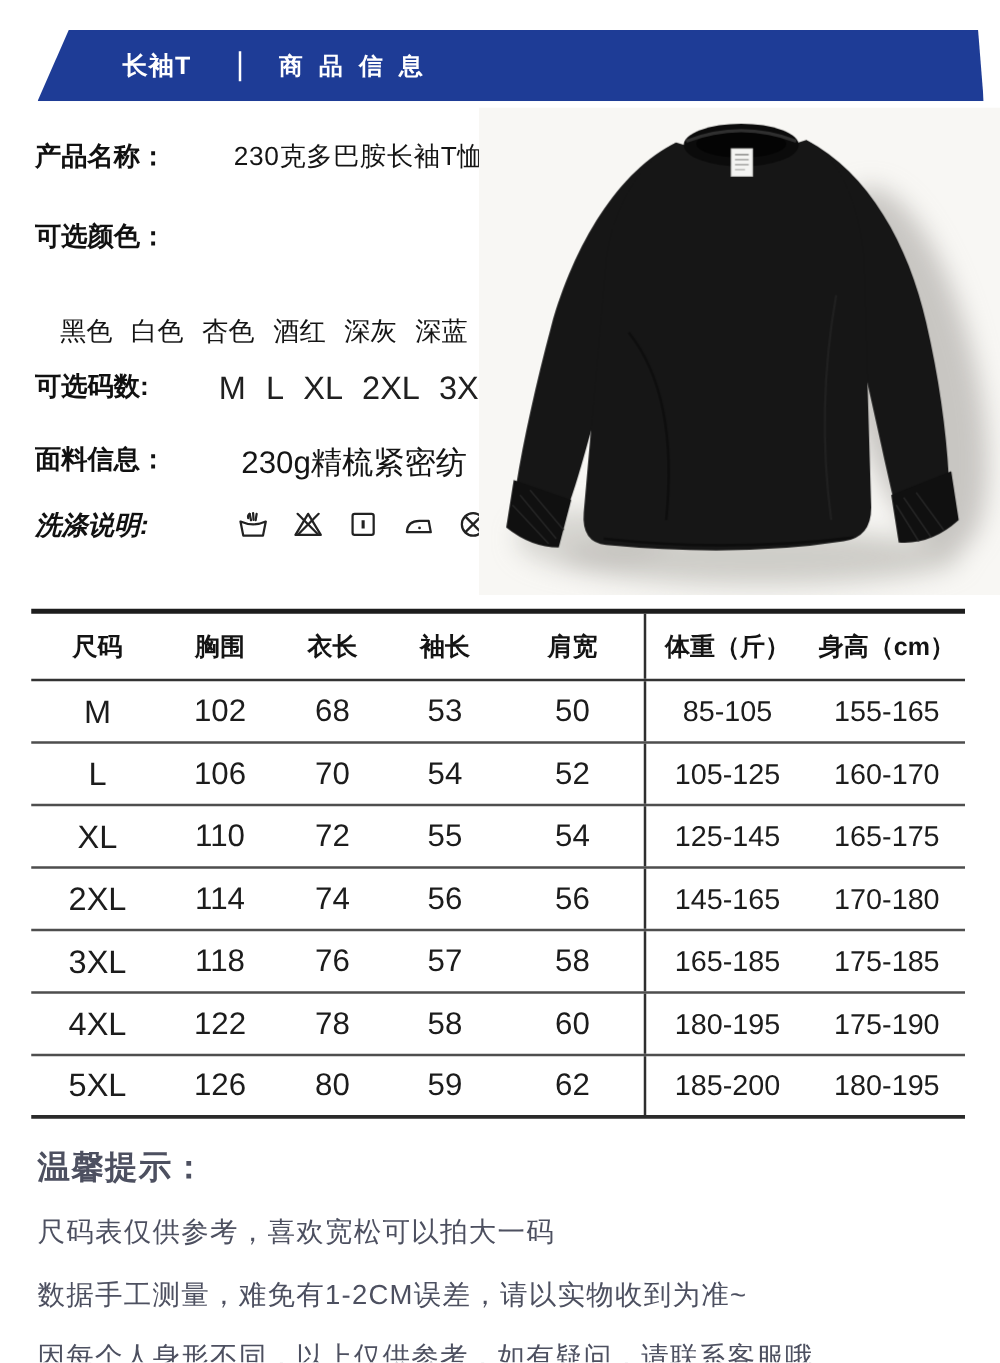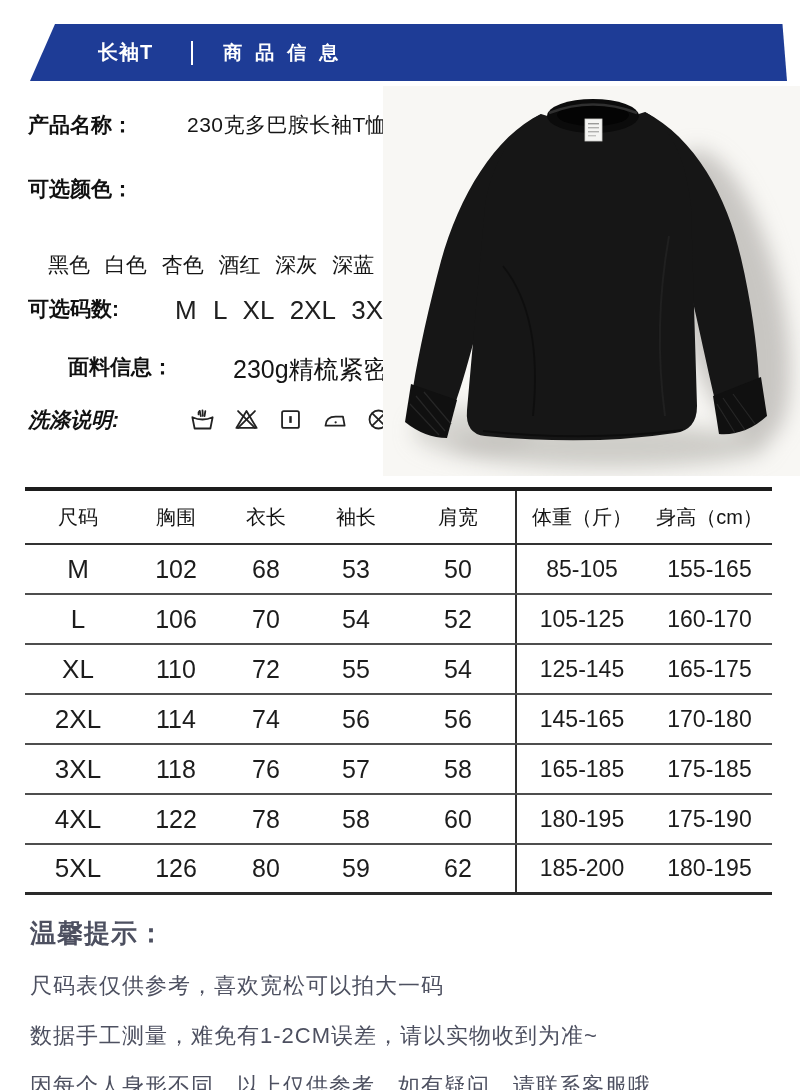--- a/index.html
+++ b/index.html
@@ -21,35 +21,35 @@
   
   .field { position:absolute; left:28px; white-space:nowrap; display:flex; align-items:flex-start;gap:48px; }
   .field .lbl { font-weight:bold; font-size:21px; color:#111; }
   .field .val { font-size:21px; color:#151515; }
   .f-name   { top:111px; }
   .f-name .val { margin-left:6px; letter-spacing:0.5px; }
   .f-colors { top:175px;flex-direction:column; }
   .f-colors .val { margin-left:20px; word-spacing:9px; }
   .f-sizes  { top:295px; }
   .f-sizes .val { margin-left:8px; font-size:26px; word-spacing:9px; color:#202020; }
-  .f-fabric { top:353px;margin-left:40px; }
+  .f-fabric { top:353px; }
   .f-fabric .val { margin-left:12px; font-size:25px; }
   .f-wash   { top:406px;font-style:italic; }
   .wash-icons { display:flex; gap:17px; margin-left:22px; align-items:center; }
   .wash-icons svg { display:block; }
 
   
   .photo { position:absolute; left:383px; top:86px; width:417px; height:390px; }
 
   
   .size-table { position:absolute; left:25px; top:487px; width:747px; border-top:4px solid #1d1d1d; }
   .trow { display:grid; grid-template-columns:106px 90px 90px 90px 116px 130px 125px; }
   .trow > div { display:flex; align-items:center; justify-content:center; height:100%; }
   .trow > div:nth-child(5) { border-right:2px solid #2e2e2e; }
-  .thead-row { height:54px; border-bottom:2px solid #333; font-weight:normal; font-size:20px; color:#141414; }
+  .thead-row { height:54px; border-bottom:2px solid #333; font-weight:bold; font-size:20px; color:#141414; }
   .tbody-row { height:50px; border-bottom:2px solid #4e4e4e; font-size:25px; color:#1c1c1c; }
   .tbody-row:last-child { border-bottom:3px solid #2a2a2a; }
   .tbody-row .c0 { font-size:26px; }
   .tbody-row .c5, .tbody-row .c6 { font-size:23px; }
 
   
   .notes { position:absolute; left:30px; top:916px; color:#4d5060; }
   .notes-title { font-size:26px; font-weight:bold; letter-spacing:1px; }
   .notes p.line { font-size:22px; margin-top:20px; letter-spacing:1px; }
 </style>

